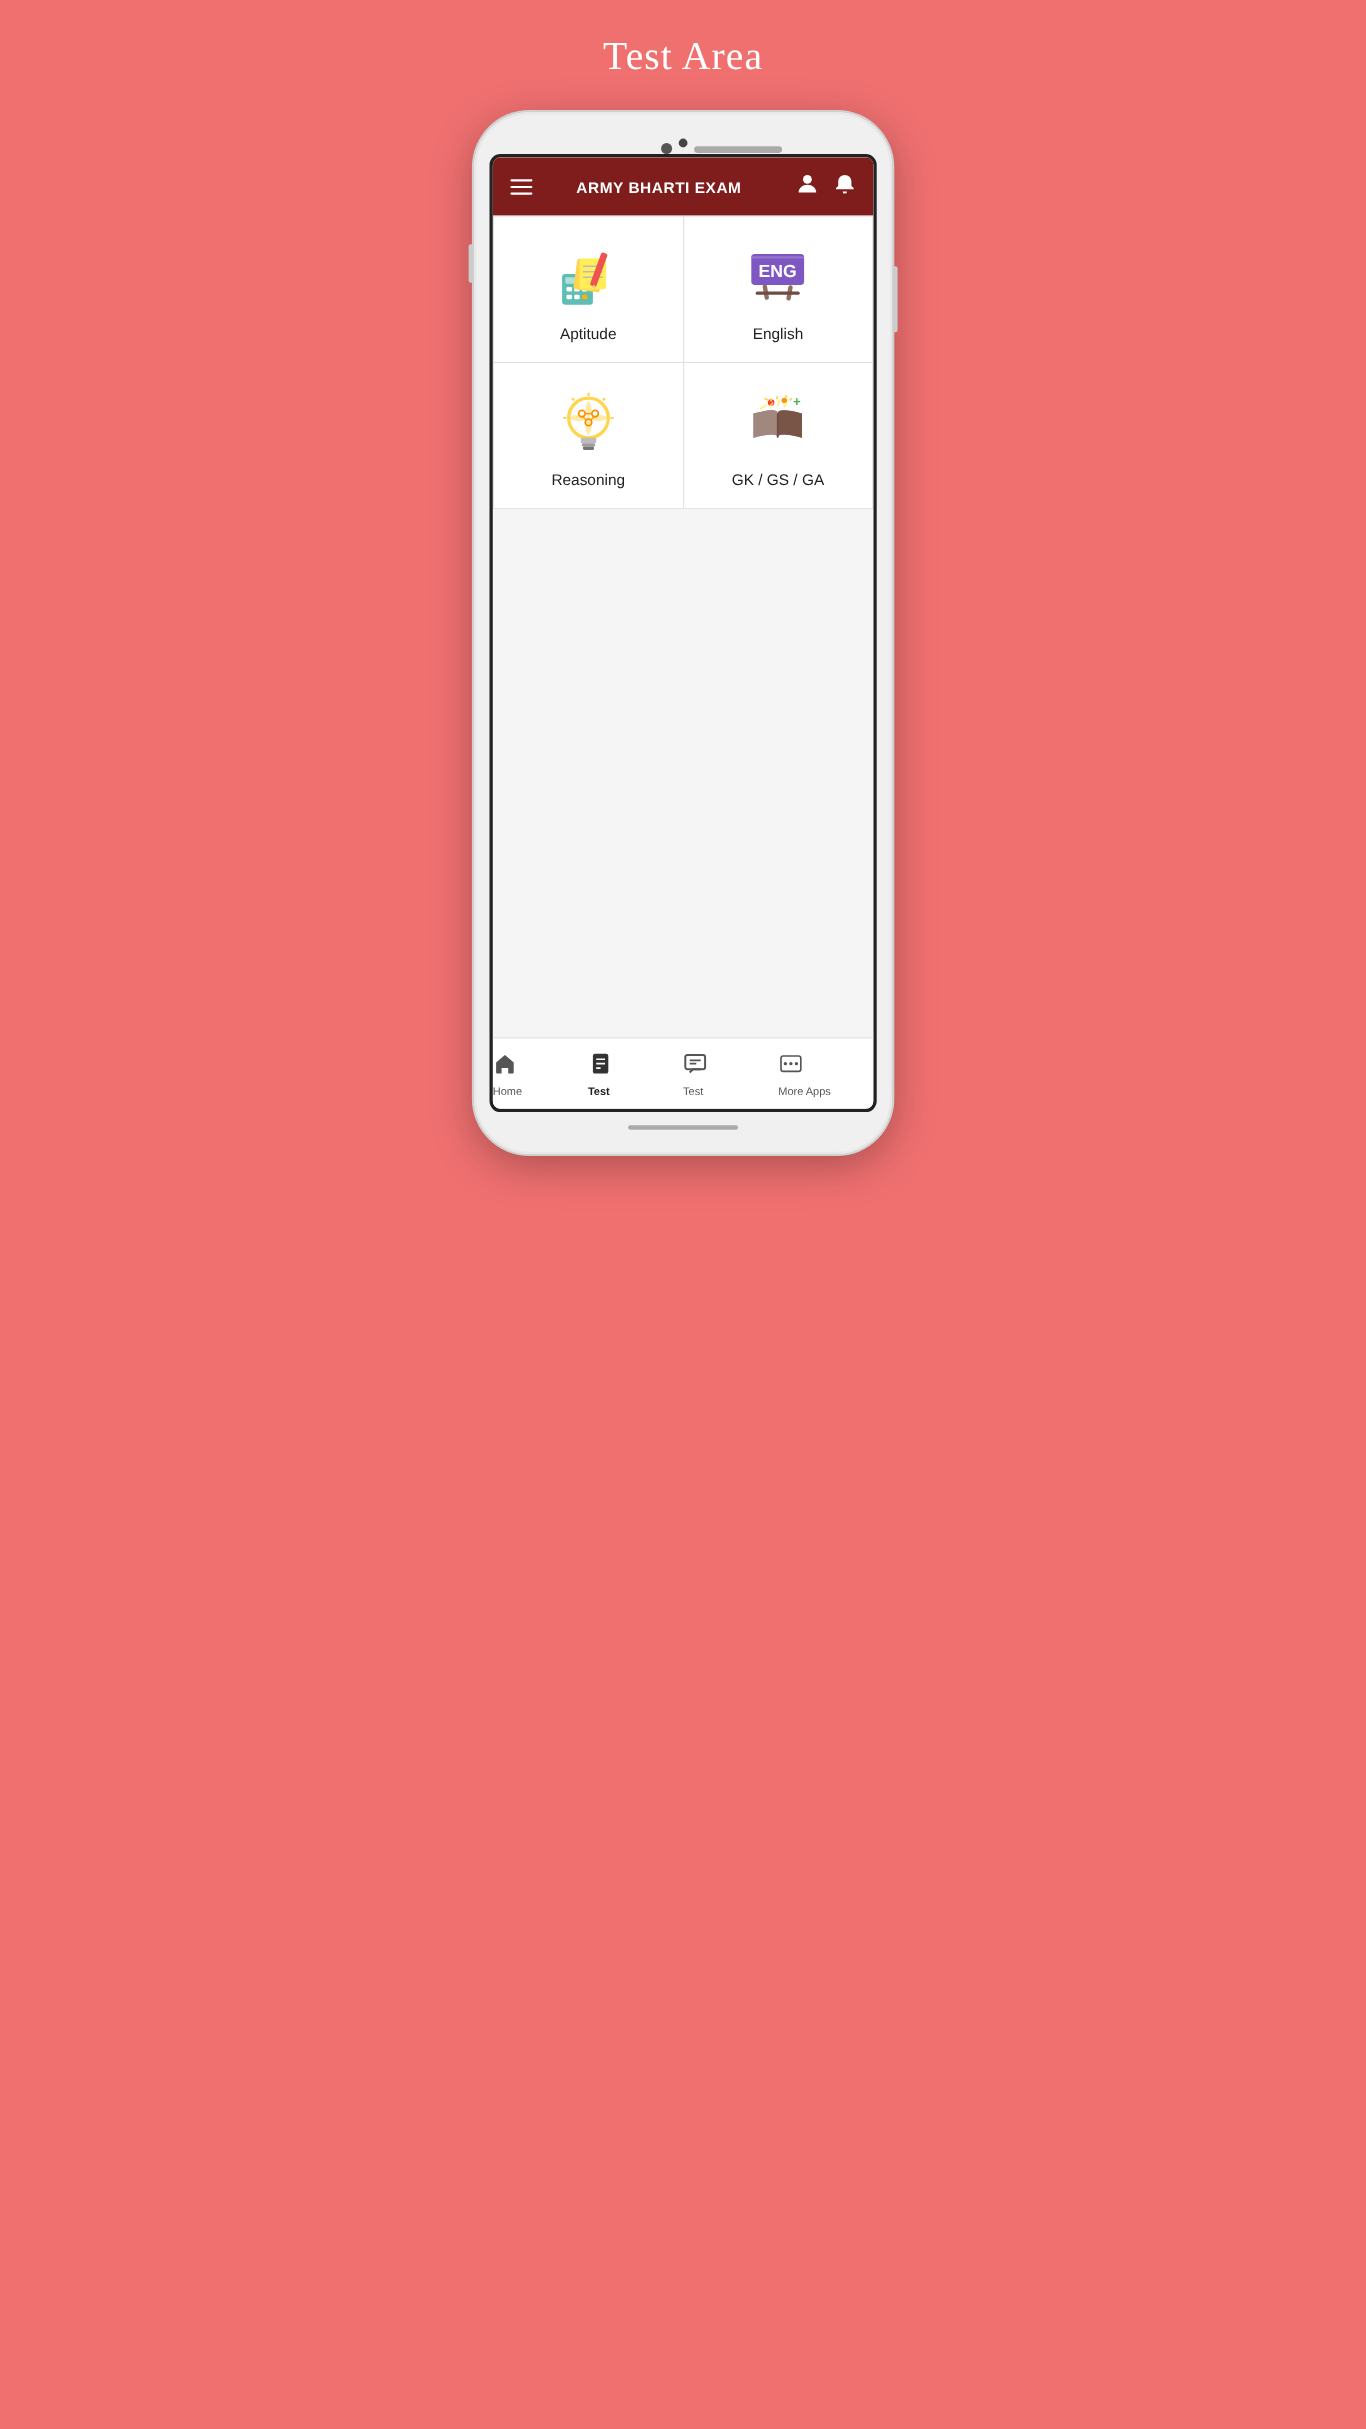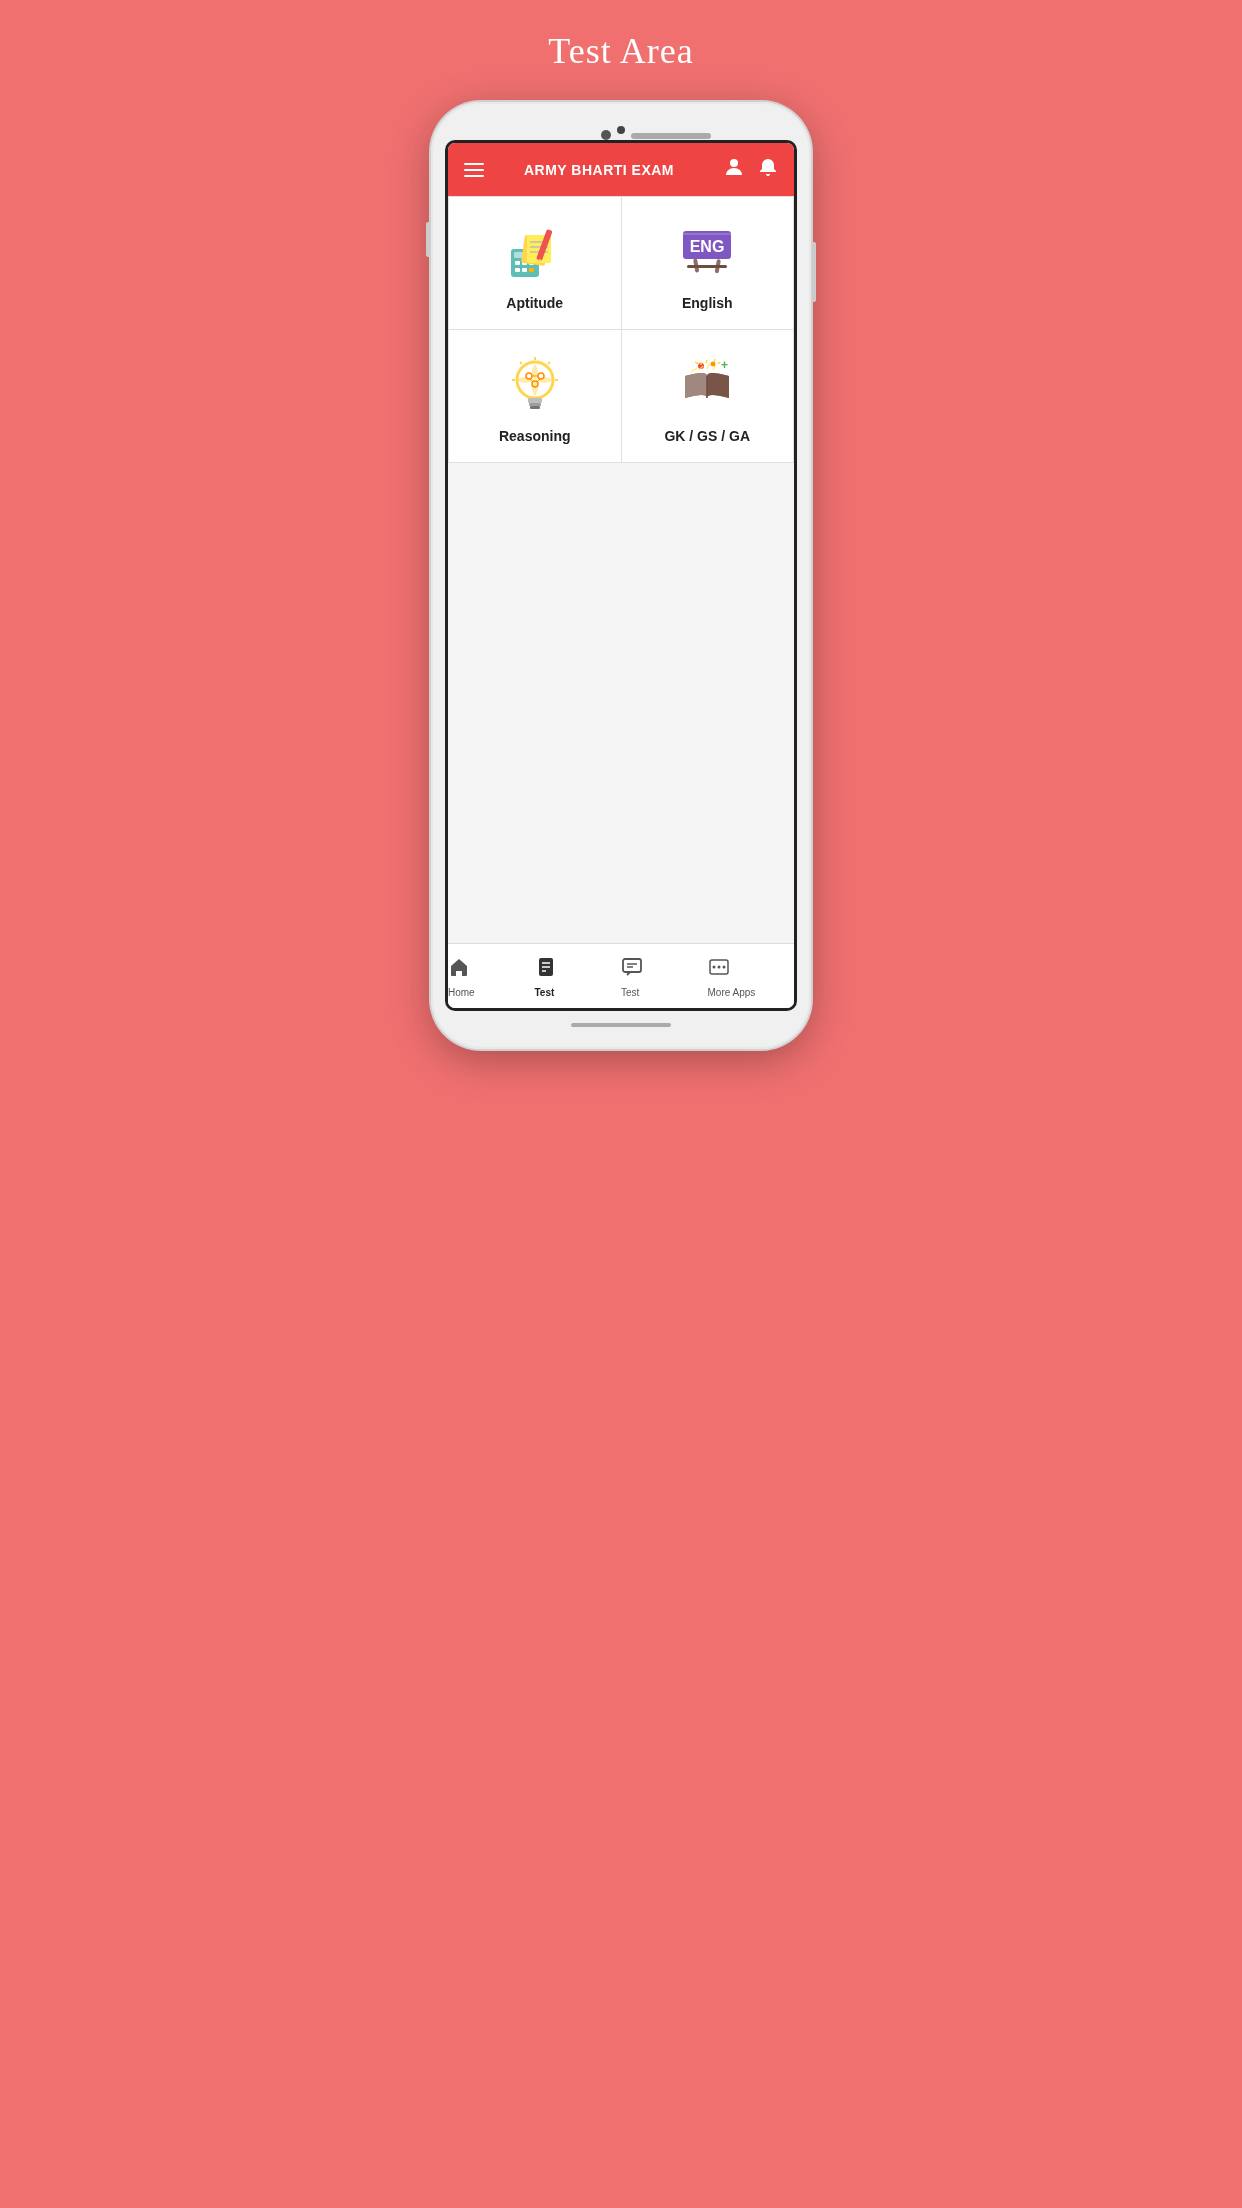--- a/index.html
+++ b/index.html
@@ -78,21 +78,21 @@
 
     .phone-screen {
       background: white;
       border-radius: 10px;
       overflow: hidden;
       border: 3px solid #222;
     }
 
     
     .app-header {
-      background: #ef4444;
+      background: #7f1d1d;
       display: flex;
       align-items: center;
       padding: 14px 16px;
       gap: 12px;
       justify-content: center;
     }
 
     .hamburger-icon {
       display: flex;
       flex-direction: column;
@@ -153,21 +153,21 @@
 
     .subject-icon {
       width: 64px;
       height: 64px;
       display: flex;
       justify-content: center;
     }
 
     .subject-label {
       font-size: 14px;
-      font-weight: 700;
+      font-weight: 400;
       color: #222;
       text-align: left;
     }
 
     
     .empty-area {
       background: #f5f5f5;
       height: 480px;
     }
 

